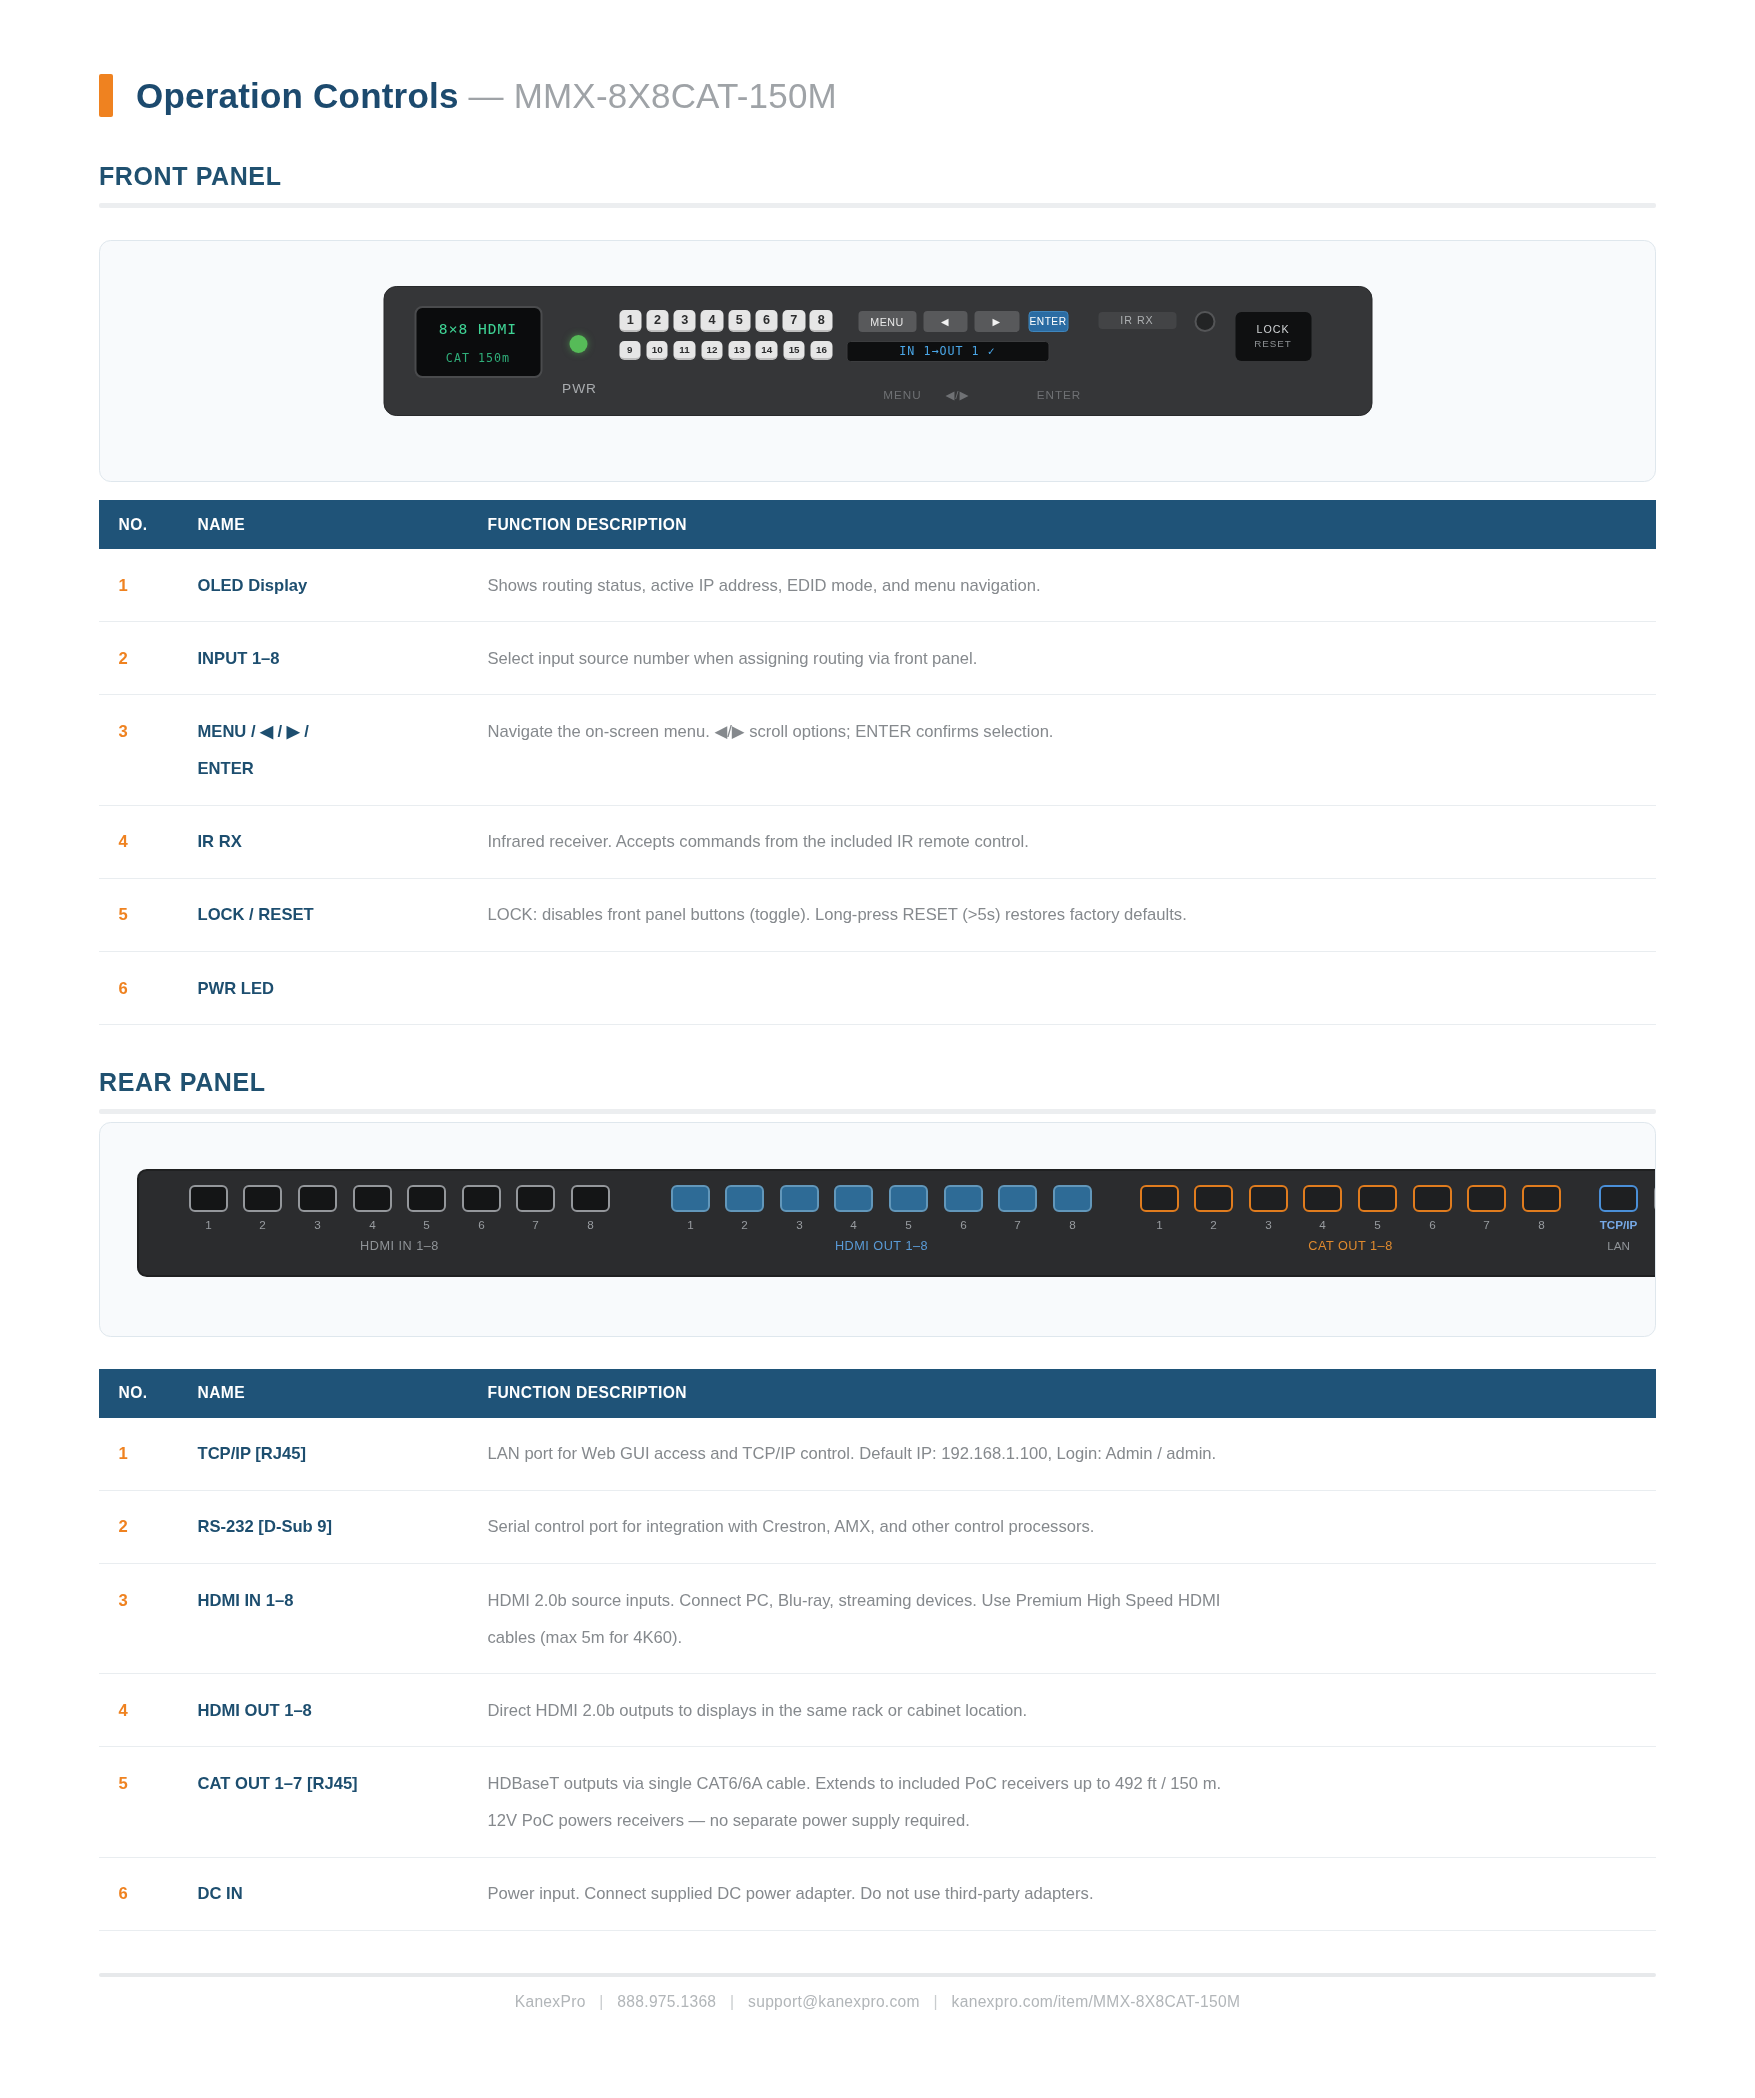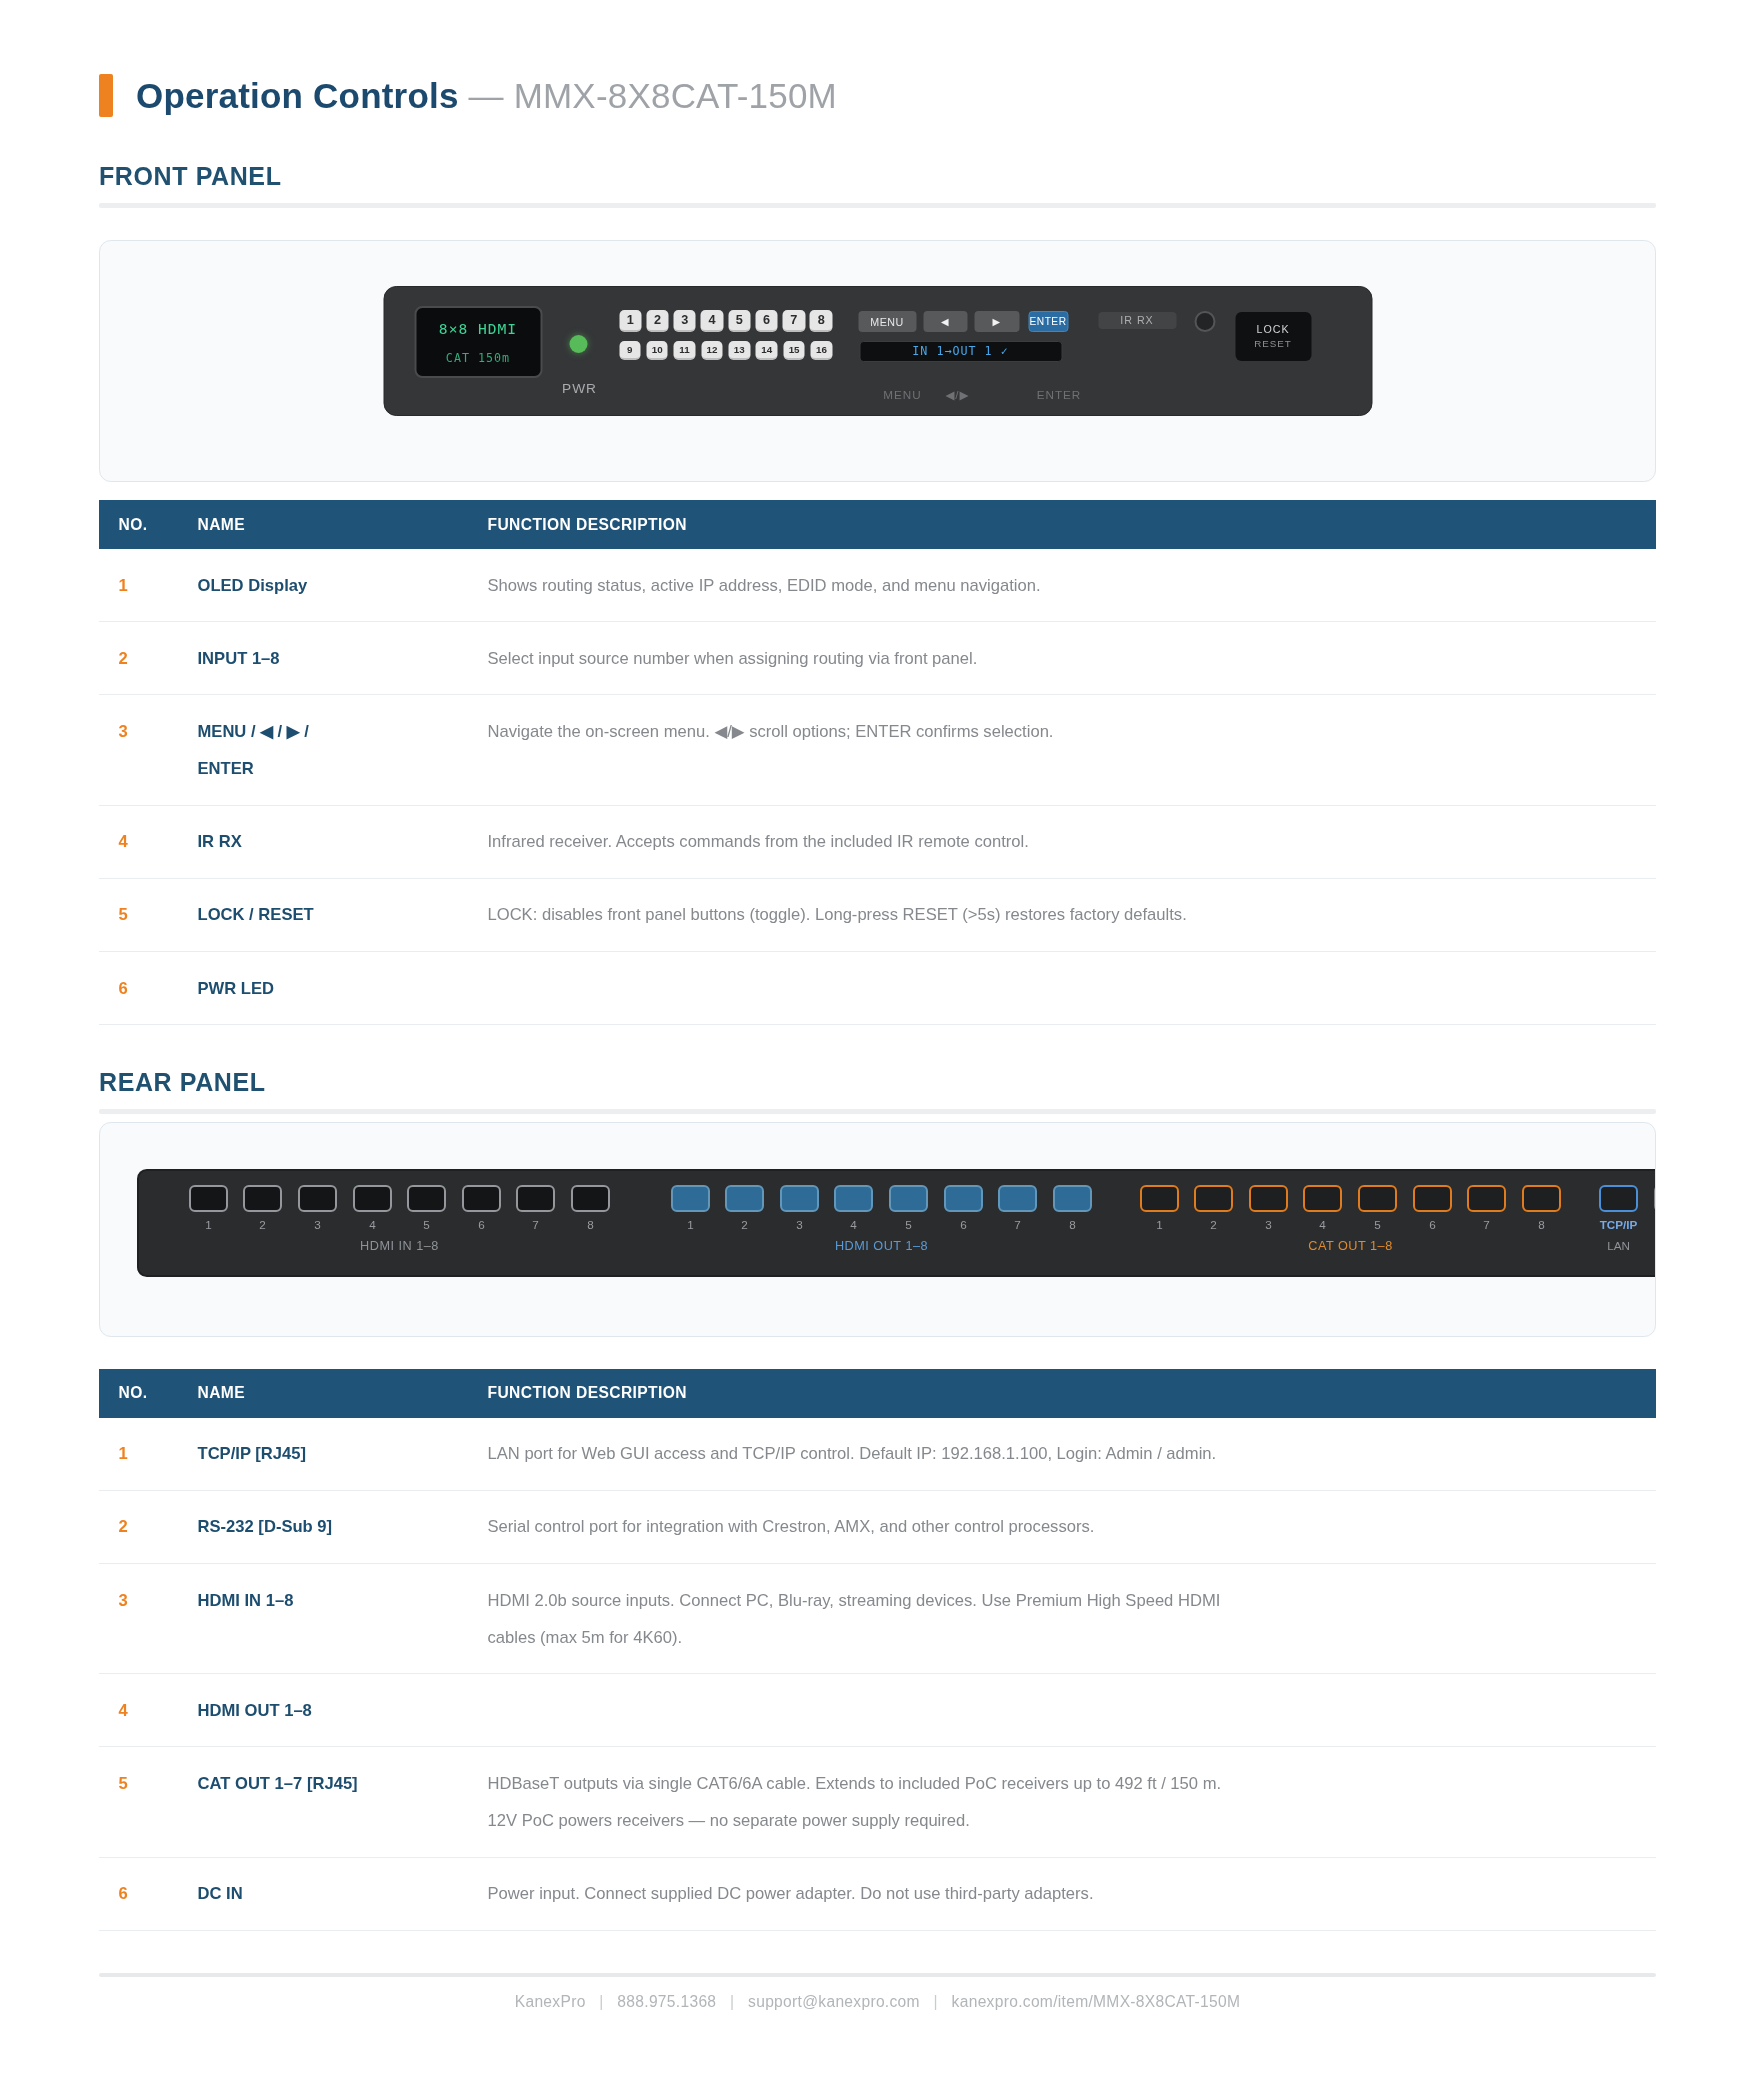--- a/index.html
+++ b/index.html
@@ -63,21 +63,21 @@
   .panel-btn {
     background:#58595b; border-radius:3.9px; color:#e8e8e8;
     display:flex; align-items:center; justify-content:center;
     font-size:10.7px; letter-spacing:0.5px; height:21.5px; top:24.4px;
   }
   .btn-menu  { left:474px; width:58px; }
   .btn-left  { left:539px; width:44px; font-size:9.8px; color:#f2f2f2; }
   .btn-right { left:590px; width:45px; font-size:9.8px; color:#f2f2f2; }
   .btn-enter { left:644px; width:40px; background:#2b6ca3; border:1px solid #3f86bd; color:#ffffff; font-size:10.2px; }
   .status-display {
-    left:475px; top:54px; width:203px; height:21.5px;
+    left:462px; top:54px; width:203px; height:21.5px;
     background:#0e0f10; border:1px solid #3c3d3f; border-radius:3.9px;
     display:flex; align-items:center; justify-content:center;
     font-family:"DejaVu Sans Mono", monospace; font-size:11.7px; color:#4aa7e8; letter-spacing:1px;
   }
   .ir-rx {
     left:714px; top:25px; width:78px; height:17.6px;
     background:#434446; border-radius:3.9px;
     display:flex; align-items:center; justify-content:center;
     font-size:10.7px; color:#adb0b2; letter-spacing:1px;
   }
@@ -328,20 +328,21 @@
       </div>
       <div class="t-row">
         <div class="no">3</div>
         <div class="name">HDMI IN 1–8</div>
         <div class="desc">HDMI 2.0b source inputs. Connect PC, Blu-ray, streaming devices. Use Premium High Speed HDMI
 cables (max 5m for 4K60).</div>
       </div>
       <div class="t-row">
         <div class="no">4</div>
         <div class="name">HDMI OUT 1–8</div>
+        <div class="desc">Direct HDMI 2.0b outputs to displays in the same rack or cabinet location.</div>
       </div>
       <div class="t-row">
         <div class="no">5</div>
         <div class="name">CAT OUT 1–7 [RJ45]</div>
         <div class="desc">HDBaseT outputs via single CAT6/6A cable. Extends to included PoC receivers up to 492 ft / 150 m.
 12V PoC powers receivers — no separate power supply required.</div>
       </div>
       <div class="t-row">
         <div class="no">6</div>
         <div class="name">DC IN</div>

